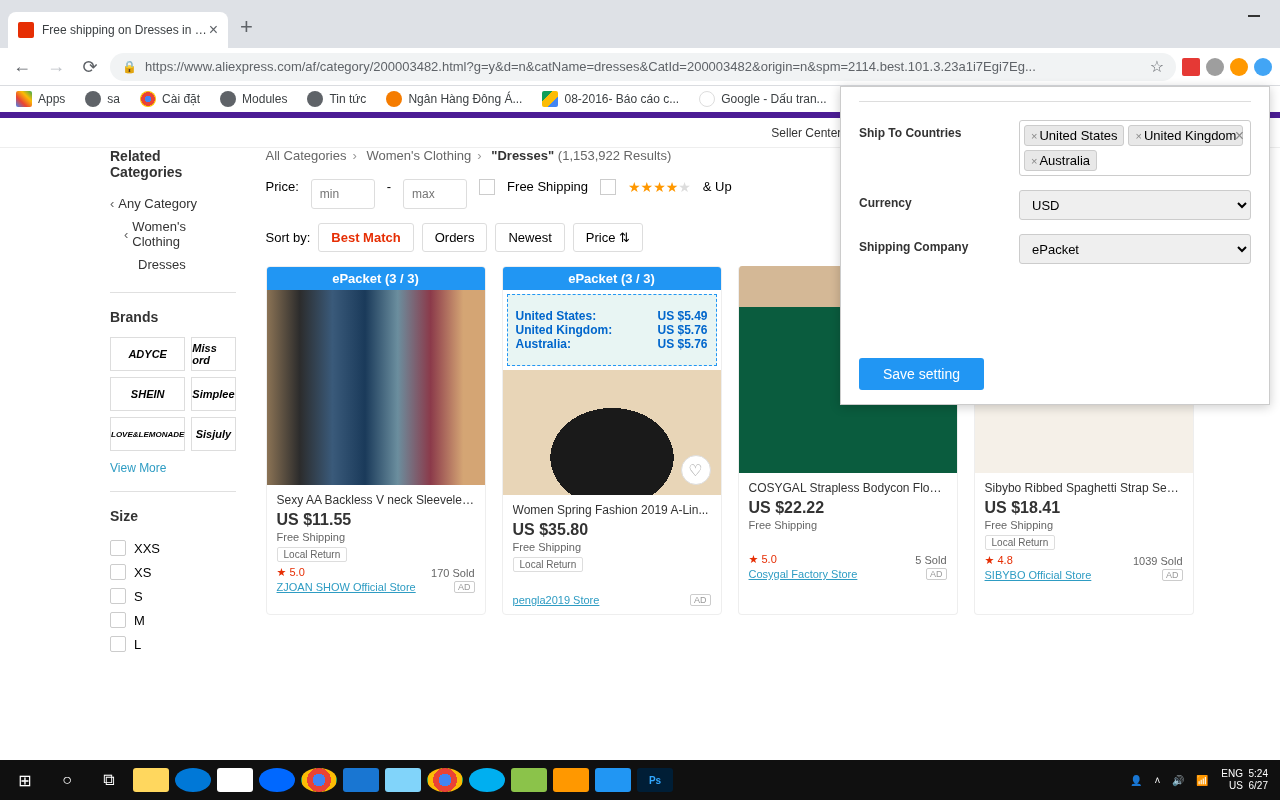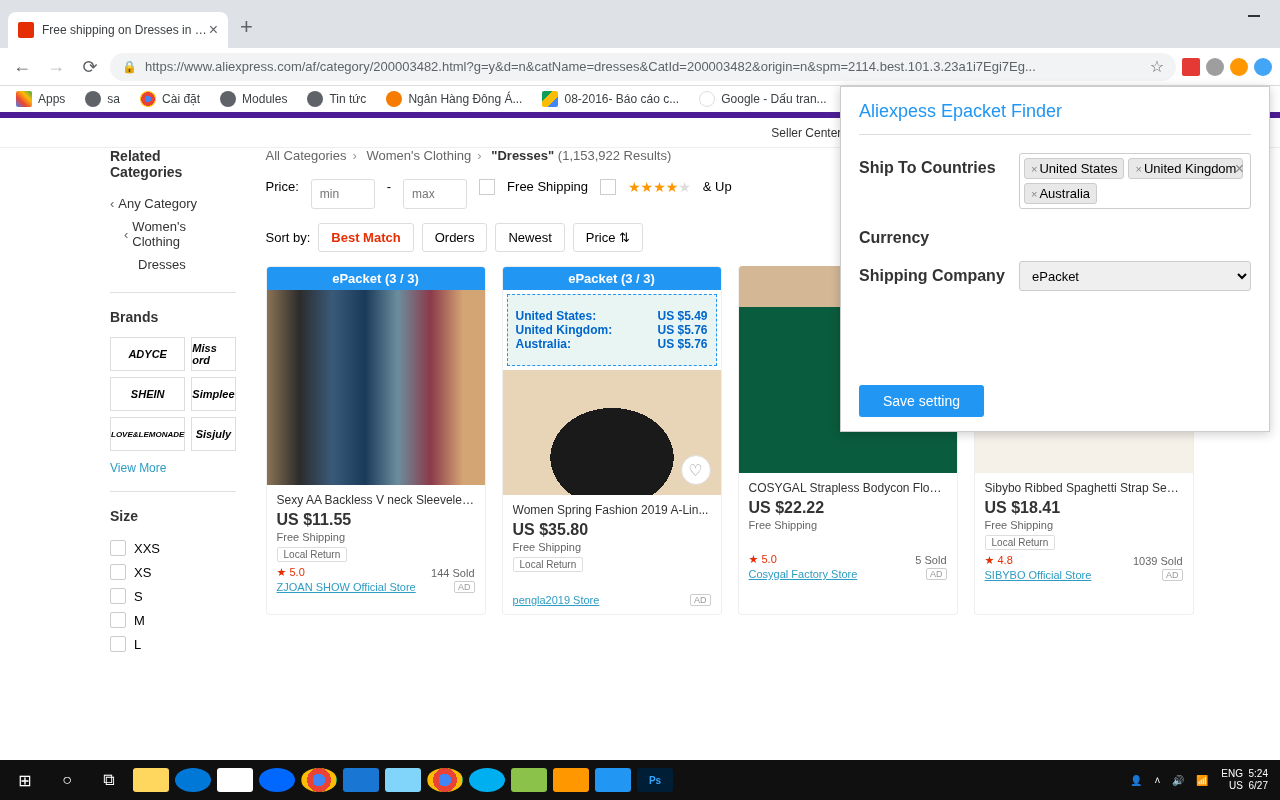--- a/index.html
+++ b/index.html
@@ -101,21 +101,21 @@
 .prod-foot { display: flex; justify-content: space-between; align-items: center; font-size: 11px; color: #666; }
 .rating { color: #e62e04; }
 .store-link { color: #2e9cc3; font-size: 11px; text-decoration: underline; cursor: pointer; }
 .ad-badge { border: 1px solid #ccc; padding: 0 3px; font-size: 9px; color: #999; border-radius: 2px; }
 
 
 .ext-popup { position: absolute; top: 86px; right: 10px; width: 430px; background: #fff; border: 1px solid #ccc; box-shadow: 0 2px 10px rgba(0,0,0,.2); padding: 14px 18px; z-index: 100; }
 .ext-title { color: #2196f3; font-size: 18px; margin-bottom: 12px; }
 .ext-sep { border-top: 1px solid #ddd; margin-bottom: 18px; }
 .ext-row { display: flex; align-items: flex-start; margin-bottom: 14px; }
-.ext-label { width: 160px; font-size: 16px; font-weight: bold; color: #333; padding-top: 6px; }
+.ext-label { width: 160px; font-size: 12px; font-weight: bold; color: #333; padding-top: 6px; }
 .ext-field { flex: 1; }
 .tag-box { border: 1px solid #ccc; border-radius: 3px; padding: 4px; min-height: 32px; display: flex; flex-wrap: wrap; gap: 4px; align-items: center; position: relative; }
 .tag { background: #e8e8e8; border: 1px solid #ccc; border-radius: 3px; padding: 2px 6px; font-size: 13px; display: flex; align-items: center; gap: 2px; }
 .tag-x { color: #888; cursor: pointer; font-size: 11px; }
 .tag-close { position: absolute; right: 6px; top: 6px; color: #888; cursor: pointer; }
 .sel { width: 100%; height: 30px; border: 1px solid #ccc; border-radius: 3px; padding: 0 8px; font-size: 13px; }
 .save-btn { background: #2196f3; color: #fff; border: none; padding: 8px 24px; font-size: 14px; border-radius: 3px; cursor: pointer; margin-top: 80px; }
 
 
 .taskbar { position: absolute; bottom: 0; left: 0; right: 0; height: 40px; background: #101010; display: flex; align-items: center; padding: 0 4px; }
@@ -287,21 +287,21 @@
         <div class="product">
           <div class="epacket-badge">ePacket (3 / 3)</div>
           <div class="prod-img img-dresses"></div>
           <div class="prod-info">
             <div class="prod-title">Sexy AA Backless V neck Sleeveless...</div>
             <div class="prod-price">US $11.55</div>
             <div class="prod-ship">Free Shipping</div>
             <div class="local-ret">Local Return</div>
             <div class="prod-foot">
               <span class="rating">★ <span>5.0</span></span>
-              <span>144 Sold</span>
+              <span>170 Sold</span>
             </div>
             <div style="display:flex;justify-content:space-between;align-items:center;margin-top:2px">
               <span class="store-link">ZJOAN SHOW Official Store</span>
               <span class="ad-badge">AD</span>
             </div>
           </div>
         </div>
 
         <div class="product">
           <div class="epacket-badge">ePacket (3 / 3)</div>
@@ -368,21 +368,20 @@
               <span class="ad-badge">AD</span>
             </div>
           </div>
         </div>
       </div>
     </div>
   </div>
 </div>
 
 <div class="ext-popup">
-  <div class="ext-title">Aliexpess Epacket Finder</div>
   <div class="ext-sep"></div>
   <div class="ext-row">
     <div class="ext-label">Ship To Countries</div>
     <div class="ext-field">
       <div class="tag-box">
         <span class="tag">
             <span class="tag-x">×</span>
             <span>United States</span>
           </span>
         <span class="tag-close">×</span>
@@ -392,20 +391,21 @@
           </span>
         <span class="tag">
             <span class="tag-x">×</span>
             <span>Australia</span>
           </span>
       </div>
     </div>
   </div>
   <div class="ext-row">
     <div class="ext-label">Currency</div>
+    <div class="ext-field"><select class="sel"><option>USD</option></select></div>
   </div>
   <div class="ext-row">
     <div class="ext-label">Shipping Company</div>
     <div class="ext-field"><select class="sel"><option>ePacket</option></select></div>
   </div>
   <button class="save-btn">Save setting</button>
 </div>
 
 <div class="taskbar">
   <div class="tb-icon win">⊞</div>

